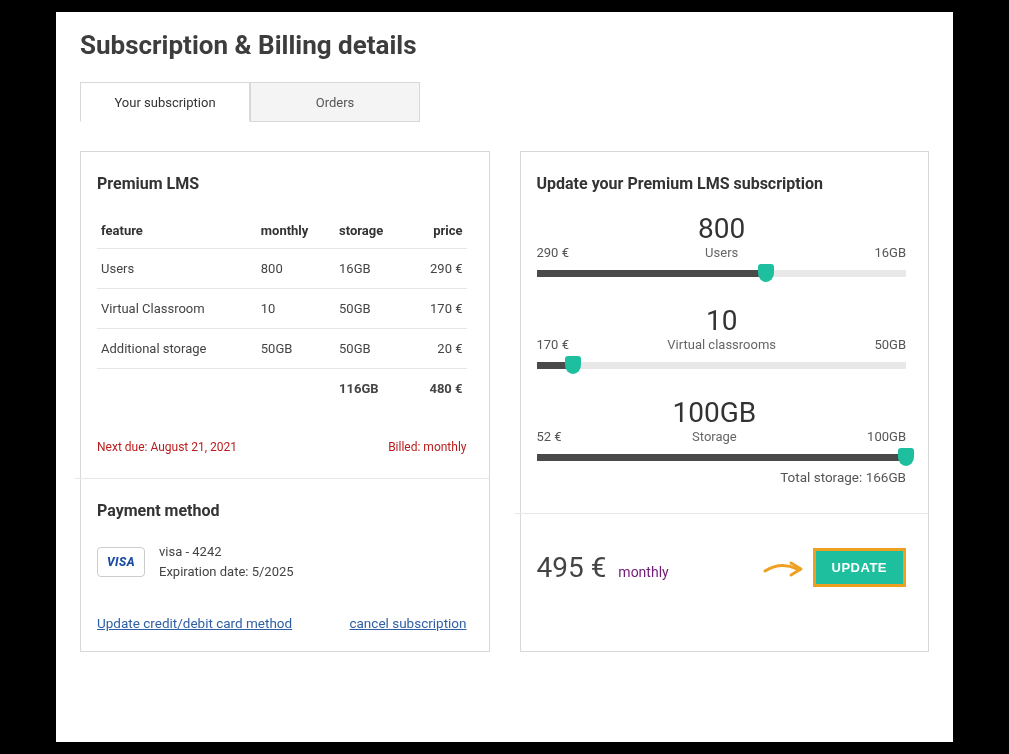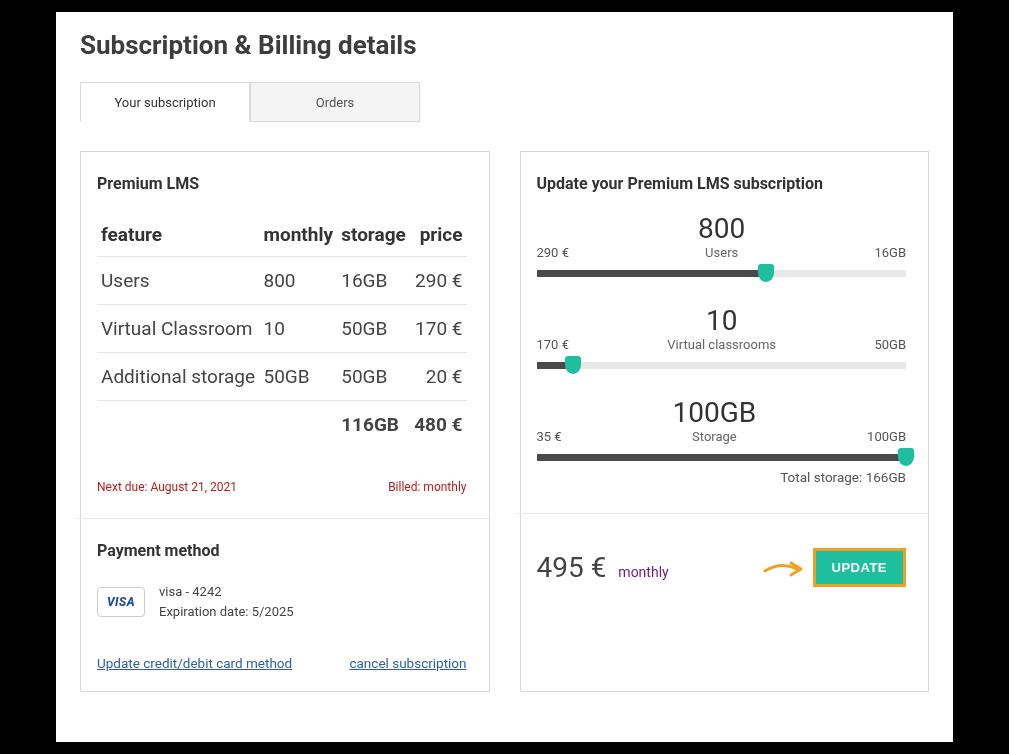--- a/index.html
+++ b/index.html
@@ -5,21 +5,21 @@
   *{box-sizing:border-box;margin:0;padding:0}
   body{background:#000;font-family:-apple-system,BlinkMacSystemFont,"Segoe UI",Roboto,Arial,sans-serif;color:#3a3a3a}
   .page{background:#fff;width:897px;margin:12px auto;padding:18px 24px 26px 24px;min-height:730px}
   h1{font-size:26px;font-weight:700;color:#3d3d3d;margin-bottom:22px}
   .tabs{display:flex;border-bottom:1px solid #fff}
   .tab{width:170px;height:40px;border:1px solid #d8d8d8;display:flex;align-items:center;justify-content:center;font-size:13px;color:#555;background:#f4f4f4;cursor:pointer}
   .tab.active{background:#fff;border-bottom:1px solid #fff;color:#333}
   .cols{display:flex;gap:30px;margin-top:28px}
   .panel{border:1px solid #d8d8d8;flex:1;padding:22px 22px 20px 16px}
   .panel h2{font-size:16px;font-weight:700;color:#333;margin-bottom:22px}
-  table{width:100%;border-collapse:collapse;font-size:19px}
+  table{width:100%;border-collapse:collapse;font-size:13px}
   th{text-align:left;font-weight:700;color:#333;padding:8px 4px 10px 4px}
   th.r,td.r{text-align:right}
   td{padding:12px 4px;border-top:1px solid #e7e7e7;color:#444}
   .total td{font-weight:700}
   .meta{display:flex;justify-content:space-between;font-size:12px;color:#b91c1c;margin:32px 0 24px 0}
   .divider{border-top:1px solid #e7e7e7;margin:0 -22px 22px -22px}
   .pm{display:flex;align-items:center;gap:14px;margin-top:14px}
   .visa{width:48px;height:30px;border:1px solid #ccc;border-radius:4px;display:flex;align-items:center;justify-content:center;font-weight:800;font-style:italic;color:#1a4ba0;font-size:12px;letter-spacing:0.5px;background:#fff}
   .pm-lines div{font-size:13px;color:#444;line-height:1.5}
   .links{display:flex;justify-content:space-between;margin-top:34px}
@@ -144,21 +144,21 @@
           <span>50GB</span>
         </div>
         <div class="track">
           <div class="fill" style="width:10%"></div>
           <div class="thumb" style="left:10%"></div>
         </div>
       </div>
 
       <div class="slider-block" style="margin-bottom:6px">
         <div class="slider-header">
-          <span>35 €</span>
+          <span>52 €</span>
           <div class="slider-center">
             <div class="big">100GB</div>
             <div class="lbl">Storage</div>
           </div>
           <span>100GB</span>
         </div>
         <div class="track">
           <div class="fill" style="width:100%"></div>
           <div class="thumb" style="left:100%"></div>
         </div>

